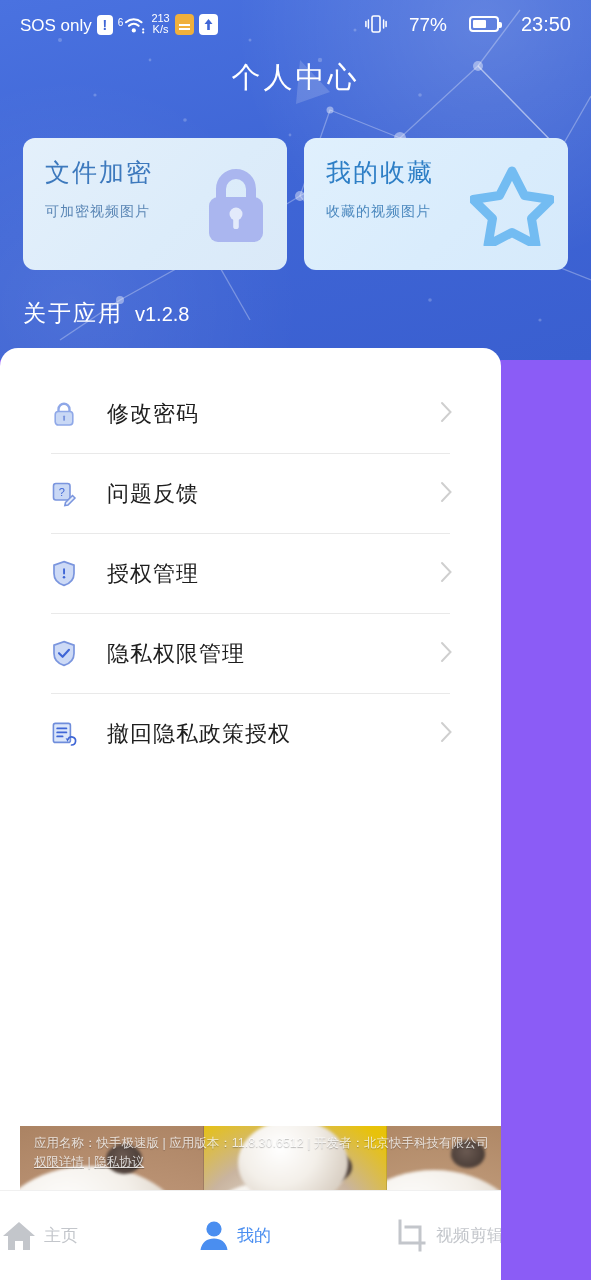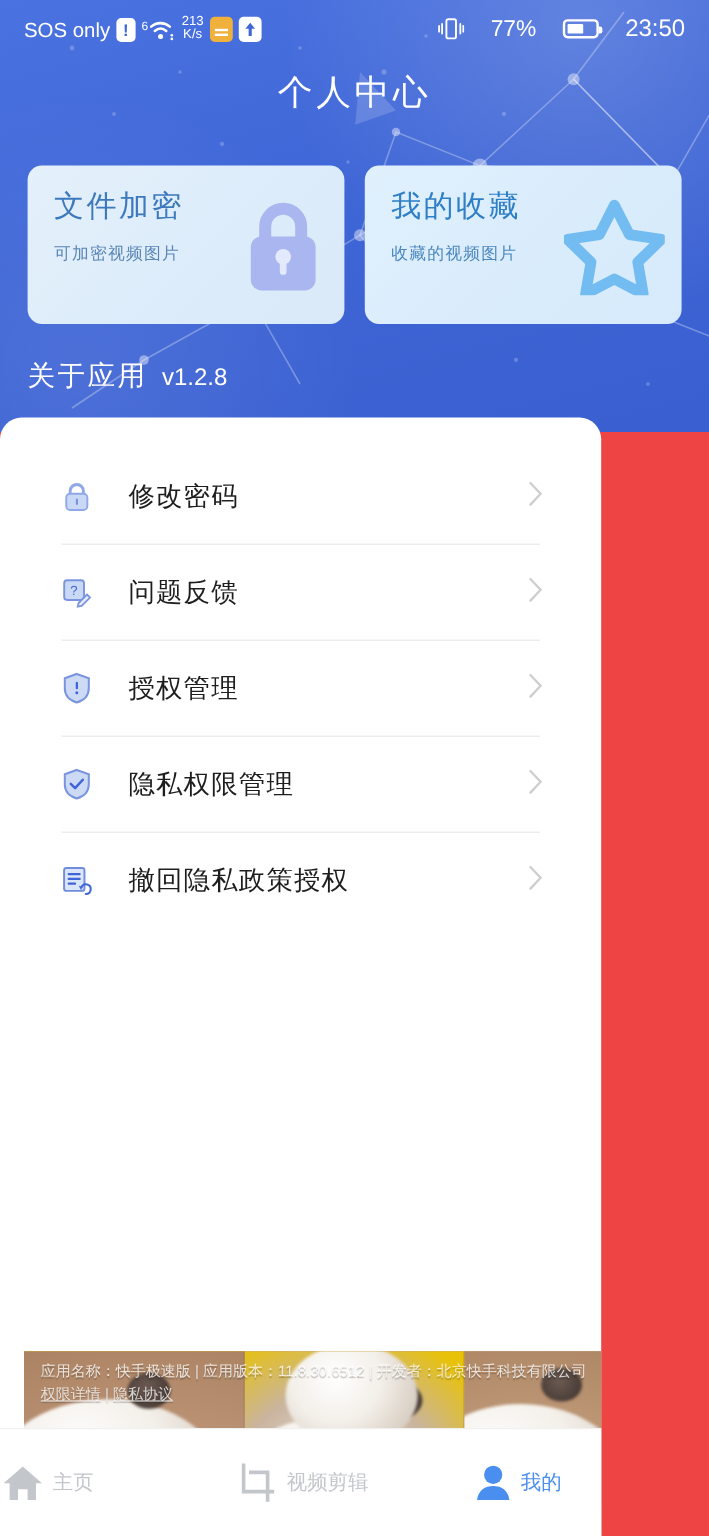--- a/index.html
+++ b/index.html
@@ -4,21 +4,21 @@
 <style>
   * { box-sizing: border-box; margin: 0; padding: 0; }
   html, body {
     width: 591px; height: 1280px;
     font-family: "Liberation Sans", "DejaVu Sans", sans-serif;
     overflow: hidden;
   }
   #phone {
     position: relative;
     width: 591px; height: 1280px;
-    background: #ef4444;
+    background: #8b5cf6;
     overflow: hidden;
   }
 
   
   .hdr-bg {
     position: absolute; left: 0; top: 0; width: 591px; height: 360px;
     background:
       radial-gradient(circle at 82% 6%, rgba(255,255,255,0.16) 0%, rgba(255,255,255,0) 42%),
       radial-gradient(circle at 12% 85%, rgba(255,255,255,0.08) 0%, rgba(255,255,255,0) 38%),
       linear-gradient(165deg, #4a72e0 0%, #3f66d6 45%, #3a5fd0 100%);
@@ -405,30 +405,30 @@
 
     </div>
 
     <div class="bottomnav">
       <div class="nav-item">
         <svg width="38" height="34" viewBox="0 0 38 34">
           <path d="M19 3 L35 17 H30 V31 H23 V22 H15 V31 H8 V17 H3 Z" fill="#c3c6cb"></path>
         </svg>
         <span class="nlabel">主页</span>
       </div>
+      <div class="nav-item active">
+        <svg width="34" height="34" viewBox="0 0 34 34">
+          <circle cx="17" cy="10" r="7.6" fill="#4a8ef0"></circle>
+          <path d="M3.5 31 C4.6 23 10.2 19.4 17 19.4 C23.8 19.4 29.4 23 30.5 31 Z" fill="#4a8ef0"></path>
+        </svg>
+        <span class="nlabel">我的</span>
+      </div>
       <div class="nav-item">
         <svg width="36" height="34" viewBox="0 0 36 34">
           <path d="M6 2 V24 H30" stroke="#c3c6cb" stroke-width="3" fill="none" stroke-linecap="square"></path>
           <path d="M12 8 H26 V31" stroke="#c3c6cb" stroke-width="3" fill="none" stroke-linecap="square"></path>
         </svg>
         <span class="nlabel">视频剪辑</span>
       </div>
-      <div class="nav-item active">
-        <svg width="34" height="34" viewBox="0 0 34 34">
-          <circle cx="17" cy="10" r="7.6" fill="#4a8ef0"></circle>
-          <path d="M3.5 31 C4.6 23 10.2 19.4 17 19.4 C23.8 19.4 29.4 23 30.5 31 Z" fill="#4a8ef0"></path>
-        </svg>
-        <span class="nlabel">我的</span>
-      </div>
     </div>
 
   </div>
 </div>
 
 </body></html>

